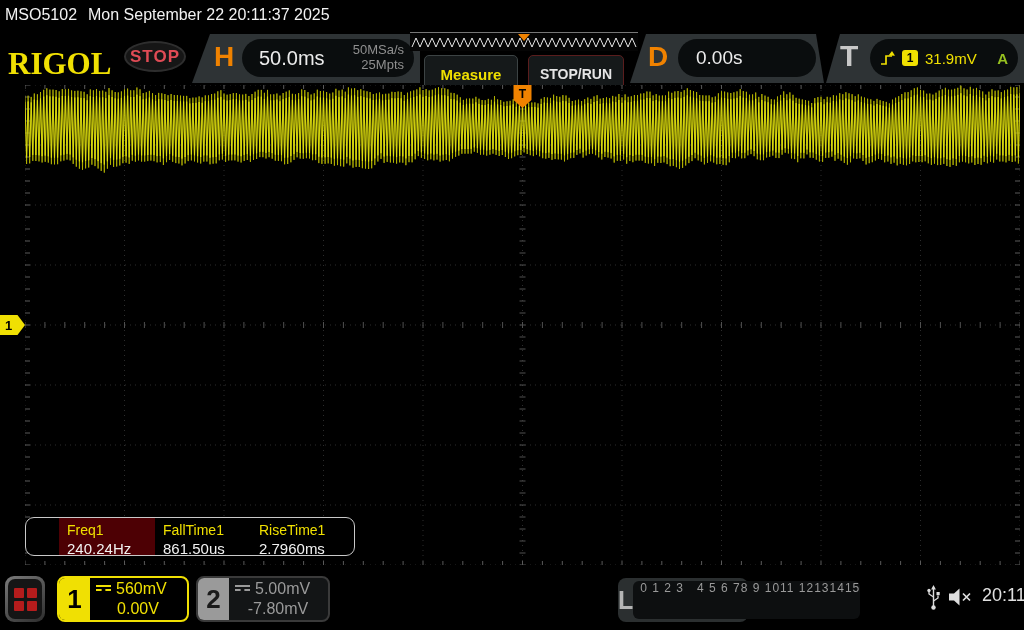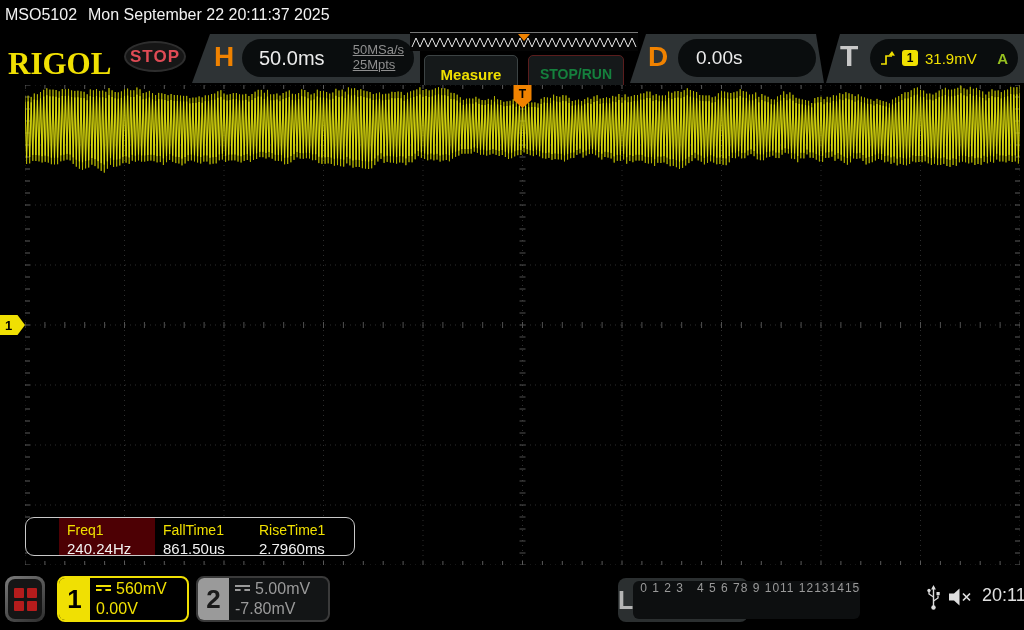--- a/index.html
+++ b/index.html
@@ -22,29 +22,29 @@
                font-size:17px; font-weight:bold; letter-spacing:1px;
                display:flex; align-items:center; justify-content:center; }
   .tab { background:#2e3335; top:4px; height:49px; }
   .pill { position:absolute; background:#0a0d0e; border-radius:19px; top:5px; height:38px;
           display:flex; align-items:center; }
   .big-letter { position:absolute; font-weight:bold; font-size:28px; top:7px; }
   #tab-h { left:192px; width:228px; clip-path:polygon(18px 0,100% 0,100% 100%,0 100%); }
   #h-label { left:22px; color:#f08200; }
   #h-pill { left:50px; width:172px; }
   #h-timebase { color:#ececec; font-size:20px; margin-left:17px; }
-  #h-rates { margin-left:auto; margin-right:10px; color:#8f8f8f;
-             font-size:13px; line-height:1.15;text-decoration:underline; }
+  #h-rates { margin-left:auto; margin-right:10px; text-align:right; color:#8f8f8f;
+             font-size:13px; line-height:1.15; }
   #preview { left:410px; top:2px; width:228px; height:19px; background:#050505;
              border-top:1px solid #777; }
   .hbtn { position:absolute; top:25px; height:38px; background:#15191a;
           border-radius:5px; display:flex; align-items:center; justify-content:center;
           font-weight:bold; }
   #btn-measure { left:424px; width:94px; border:1px solid #3c4344; color:#f0e000; font-size:15px; }
-  #btn-stoprun { left:528px; width:96px; border:1px solid #5a1d1d; color:#15803d; font-size:14px;text-align:center; }
+  #btn-stoprun { left:528px; width:96px; border:1px solid #5a1d1d; color:#e5e5e5; font-size:14px;text-align:center; }
   #tab-d { left:630px; width:194px; clip-path:polygon(16px 0,calc(100% - 8px) 0,100% 100%,0 100%); }
   #d-label { left:18px; color:#f08200; }
   #d-pill { left:48px; width:138px; }
   #d-value { color:#ececec; font-size:19px; margin-left:18px; }
   #tab-t { left:826px; width:198px; clip-path:polygon(14px 0,100% 0,100% 100%,0 100%); }
   #t-label { left:14px; color:#c8c8c8; font-size:30px; top:5px; }
   #t-pill { left:44px; width:148px; gap:7px; padding:0 10px; }
   #trig-badge { width:16px; height:16px; background:#f0e000; border-radius:3px; color:#000;
                 font-size:12px; font-weight:bold; display:flex; align-items:center;
                 justify-content:center; }
@@ -82,21 +82,21 @@
   #ch2-block { left:196px; width:134px; border:2px solid #3a3a3a; background:#131516; }
   .ch-tab { width:31px; display:flex; align-items:center; justify-content:center;
             font-size:26px; font-weight:bold; }
   #ch1-block .ch-tab { background:#f0e003; color:#000; }
   #ch2-block .ch-tab { background:#9a9a9a; color:#1a1a1a; }
   .ch-body { flex:1; display:flex; flex-direction:column; justify-content:center;
              padding:2px 7px 2px 6px; font-size:16px; line-height:1.25; }
   #ch1-block .ch-body { color:#f0e003; }
   #ch2-block .ch-body { color:#9a9a9a; }
   .ch-line1 { display:flex; align-items:center; gap:5px; }
-  .ch-line2 { text-align:left; }
+  .ch-line2 { text-align:center; }
   .dc-icon { display:inline-block; width:15px; height:8px; border-top:2px solid currentColor;
              position:relative; }
   .dc-icon::after { content:""; position:absolute; left:0; right:0; top:2px;
              border-top:2px dashed currentColor; }
   #logic-block { left:618px; top:8px; width:130px; height:44px; background:#2b2f30;
                  border-radius:8px; display:flex; align-items:center; position:absolute; }
   #logic-label { width:28px; text-align:center; color:#b5b5b5; font-size:25px; font-weight:bold; }
   #logic-nums { flex:1; margin:3px 3px 3px 0; background:#0d0f10; border-radius:6px;
                 height:38px; display:flex; flex-direction:row; justify-content:center;
                 padding-left:7px; color:#9a9a9a; font-size:12px; line-height:1.3;

